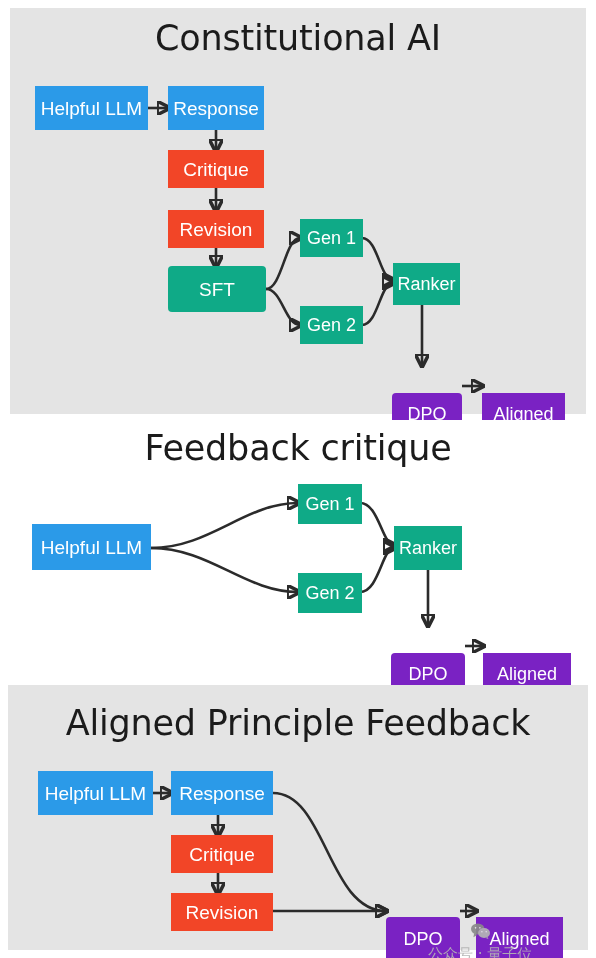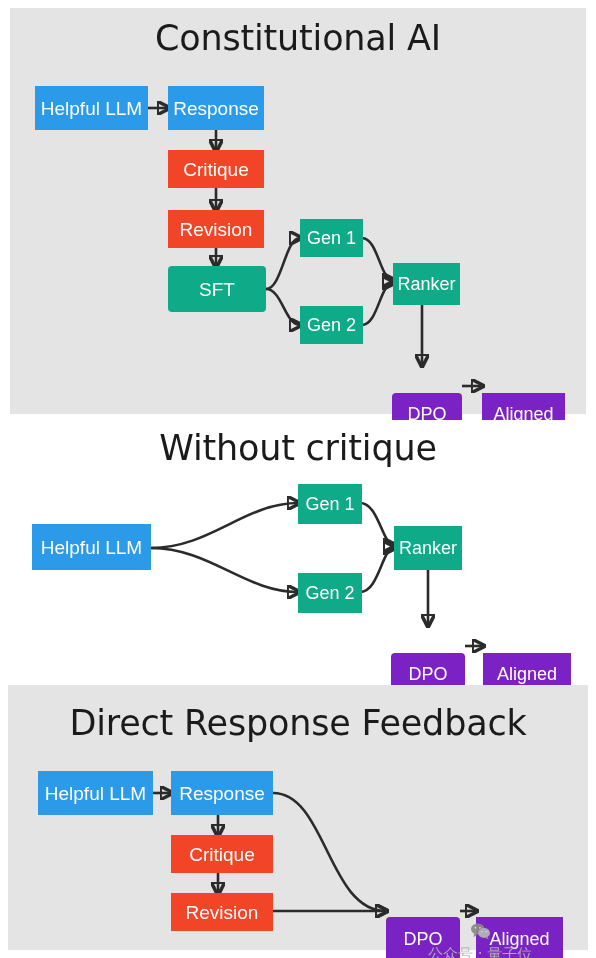--- a/index.html
+++ b/index.html
@@ -111,21 +111,21 @@
     <div class="node n-green rounded" style="left:158px; top:258px; width:98px; height:46px; font-size:19px;">SFT</div>
     <div class="node n-green" style="left:290px; top:211px; width:63px; height:38px; font-size:18px;">Gen 1</div>
     <div class="node n-green" style="left:290px; top:298px; width:63px; height:38px; font-size:18px;">Gen 2</div>
     <div class="node n-green" style="left:383px; top:255px; width:67px; height:42px; font-size:18px;">Ranker</div>
     <div class="node n-purple rounded" style="left:382px; top:357px; width:70px; height:42px; font-size:18px;">DPO</div>
     <div class="node n-purple" style="left:472px; top:357px; width:83px; height:42px; font-size:18px;">Aligned</div>
   </div>
 
   <div class="panel panel-bg-white" style="left:0px; top:420px; width:596px; height:262px;">
 
-    <div class="panel-title" style="top:8px; left:0; font-size:35px;">Without critique</div>
+    <div class="panel-title" style="top:8px; left:0; font-size:35px;">Feedback critique</div>
 
     <svg class="edges" viewBox="0 0 596 262" preserveAspectRatio="none">
       <defs>
         <marker id="ah2" viewBox="0 0 10 10" refX="8" refY="5" markerWidth="5.2" markerHeight="5.2" orient="auto-start-reverse">
           <path d="M 0 0 L 10 5 L 0 10 z" fill="#2b2b2b" stroke="none"></path>
         </marker>
       </defs>
 
       <path d="M 151 128 C 210 128, 245 83, 298 83" marker-end="url(#ah2)"></path>
 
@@ -143,21 +143,21 @@
     <div class="node n-blue" style="left:32px; top:104px; width:119px; height:46px; font-size:19px;">Helpful LLM</div>
     <div class="node n-green" style="left:298px; top:64px; width:64px; height:40px; font-size:18px;">Gen 1</div>
     <div class="node n-green" style="left:298px; top:153px; width:64px; height:40px; font-size:18px;">Gen 2</div>
     <div class="node n-green" style="left:394px; top:106px; width:68px; height:44px; font-size:18px;">Ranker</div>
     <div class="node n-purple rounded" style="left:391px; top:205px; width:74px; height:42px; font-size:18px;">DPO</div>
     <div class="node n-purple" style="left:483px; top:205px; width:88px; height:42px; font-size:18px;">Aligned</div>
   </div>
 
   <div class="panel panel-bg-gray" style="left:8px; top:685px; width:580px; height:265px;">
 
-    <div class="panel-title" style="top:18px; left:0; font-size:35px;">Direct Response Feedback</div>
+    <div class="panel-title" style="top:18px; left:0; font-size:35px;">Aligned Principle Feedback</div>
 
     <svg class="edges" viewBox="0 0 580 265" preserveAspectRatio="none">
       <defs>
         <marker id="ah3" viewBox="0 0 10 10" refX="8" refY="5" markerWidth="5.2" markerHeight="5.2" orient="auto-start-reverse">
           <path d="M 0 0 L 10 5 L 0 10 z" fill="#2b2b2b" stroke="none"></path>
         </marker>
       </defs>
 
       <line x1="145" y1="108" x2="163" y2="108" marker-end="url(#ah3)"></line>
 

